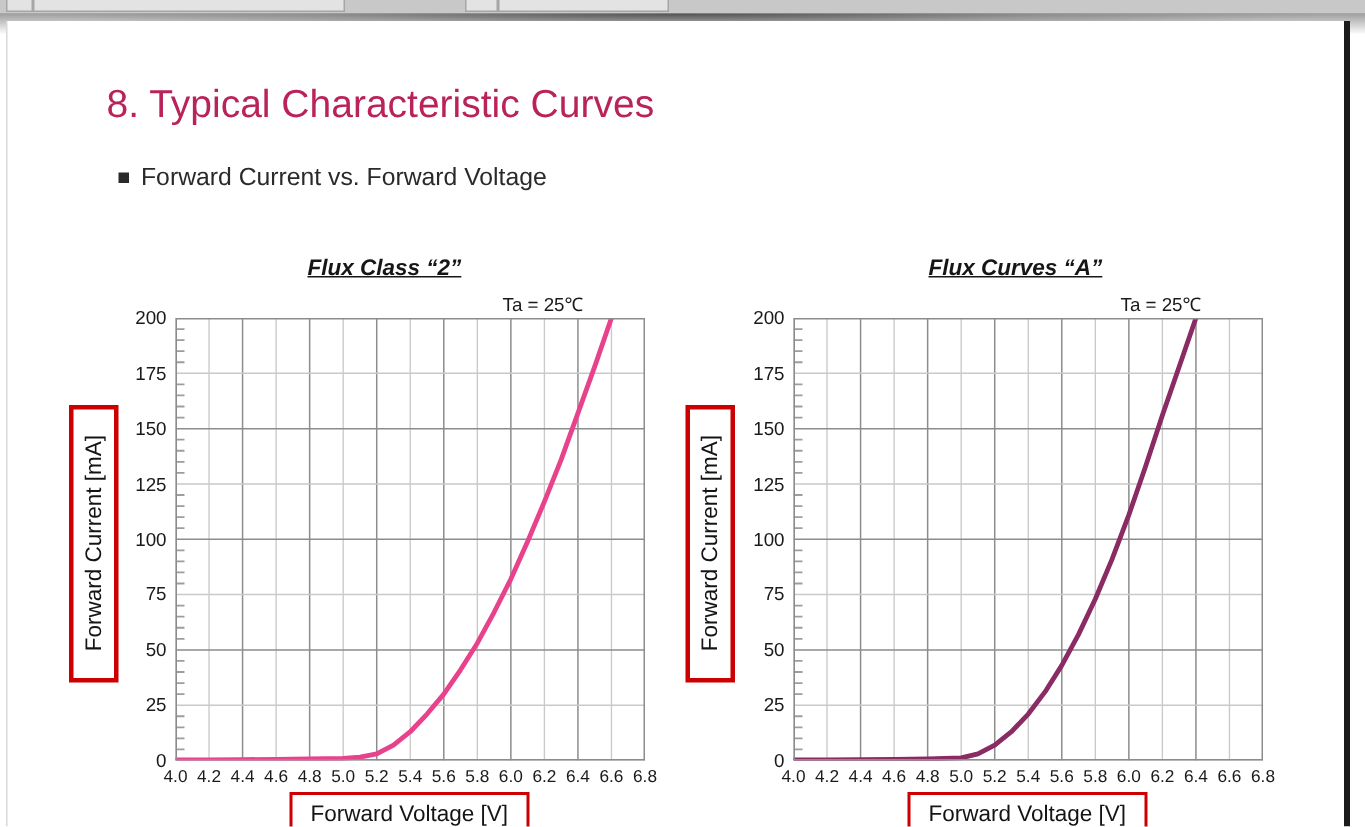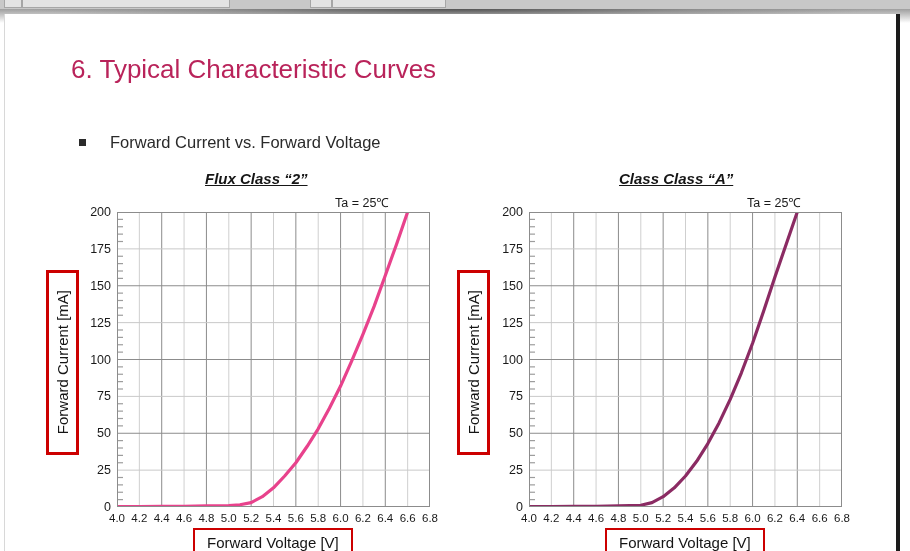--- a/index.html
+++ b/index.html
@@ -39,22 +39,22 @@
     box-sizing:border-box;
   }
 
   #slide-title{
     position:absolute;left:66px;top:40px;
     font-size:26px;color:#b9235a;letter-spacing:0px;
     white-space:nowrap;
   }
 
   #bullet-row{
-    position:absolute;left:74px;top:119px;
-    display:flex;align-items:center;gap:24px;
+    position:absolute;left:74px;top:95px;
+    display:flex;align-items:center;gap:8px;
     white-space:nowrap;
   }
   #bullet-square{
     width:7px;height:7px;background:#2a2a2a;display:inline-block;
   }
   #bullet-text{font-size:16.5px;color:#2a2a2a;}
 
   
   .chart-block{position:absolute;top:150px;height:390px;width:400px;}
   #chart-left{left:40px;}
@@ -139,21 +139,21 @@
 <div id="chrome-strip">
   <div class="chrome-btn" style="left:4px;width:18px;"></div>
   <div class="chrome-btn" style="left:22px;width:208px;"></div>
   <div class="chrome-btn" style="left:310px;width:22px;"></div>
   <div class="chrome-btn" style="left:332px;width:114px;"></div>
 </div>
 <div id="chrome-shadow"></div>
 
 <div id="page">
 
-  <div id="slide-title">6. Typical Characteristic Curves</div>
+  <div id="slide-title">8. Typical Characteristic Curves</div>
 
   <div id="bullet-row">
     <span id="bullet-square"></span>
     <span id="bullet-text">Forward Current vs. Forward Voltage</span>
   </div>
 
   <div class="chart-block" id="chart-left">
 
     <div class="chart-heading">Flux Class “2”</div>
     <div class="ta-note">Ta = 25℃</div>
@@ -251,21 +251,21 @@
 
     <div class="ylabel-box">
       <span class="ylabel-text">Forward Current [mA]</span>
     </div>
 
     <div class="xlabel-box">Forward Voltage [V]</div>
   </div>
 
   <div class="chart-block" id="chart-right">
 
-    <div class="chart-heading">Class Class “A”</div>
+    <div class="chart-heading">Flux Curves “A”</div>
     <div class="ta-note">Ta = 25℃</div>
 
     <div class="plot" id="plot-right">
       <svg width="313" height="295" viewBox="0 0 313 295">
         <g id="grid-right">
             <line x1="0" x2="0" y1="0" y2="295" stroke="#8c8c8c" stroke-width="1"></line>
             <line x1="22.35714285714288" x2="22.35714285714288" y1="0" y2="295" stroke="#c9c9c9" stroke-width="0.9"></line>
             <line x1="44.71428571428576" x2="44.71428571428576" y1="0" y2="295" stroke="#8c8c8c" stroke-width="1"></line>
             <line x1="67.07142857142864" x2="67.07142857142864" y1="0" y2="295" stroke="#c9c9c9" stroke-width="0.9"></line>
             <line x1="89.42857142857152" x2="89.42857142857152" y1="0" y2="295" stroke="#8c8c8c" stroke-width="1"></line>

